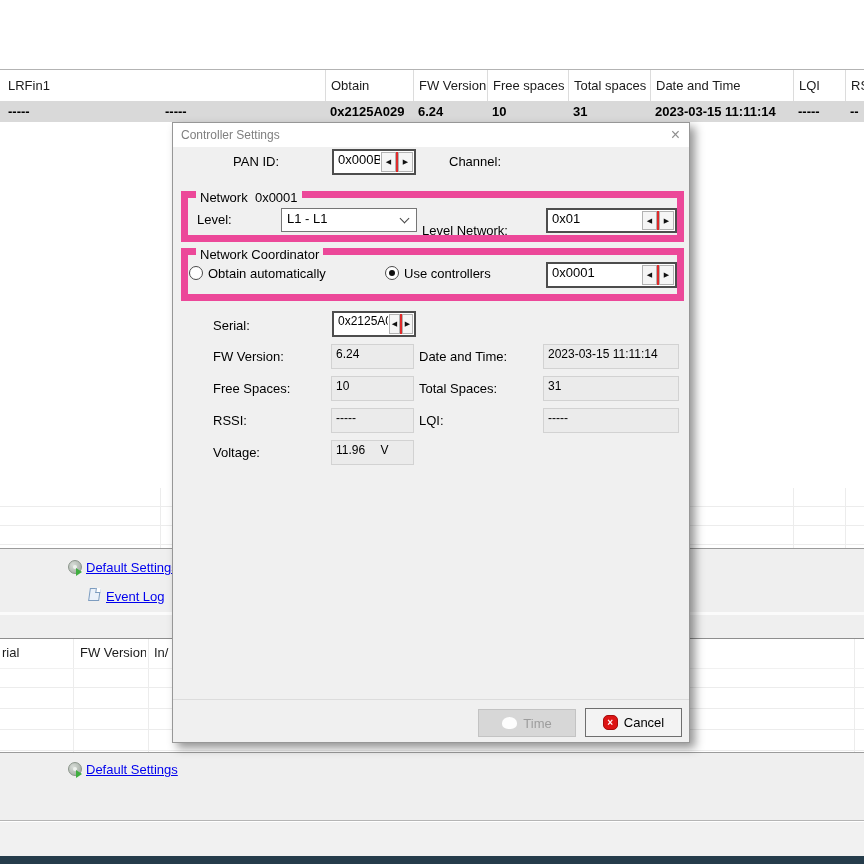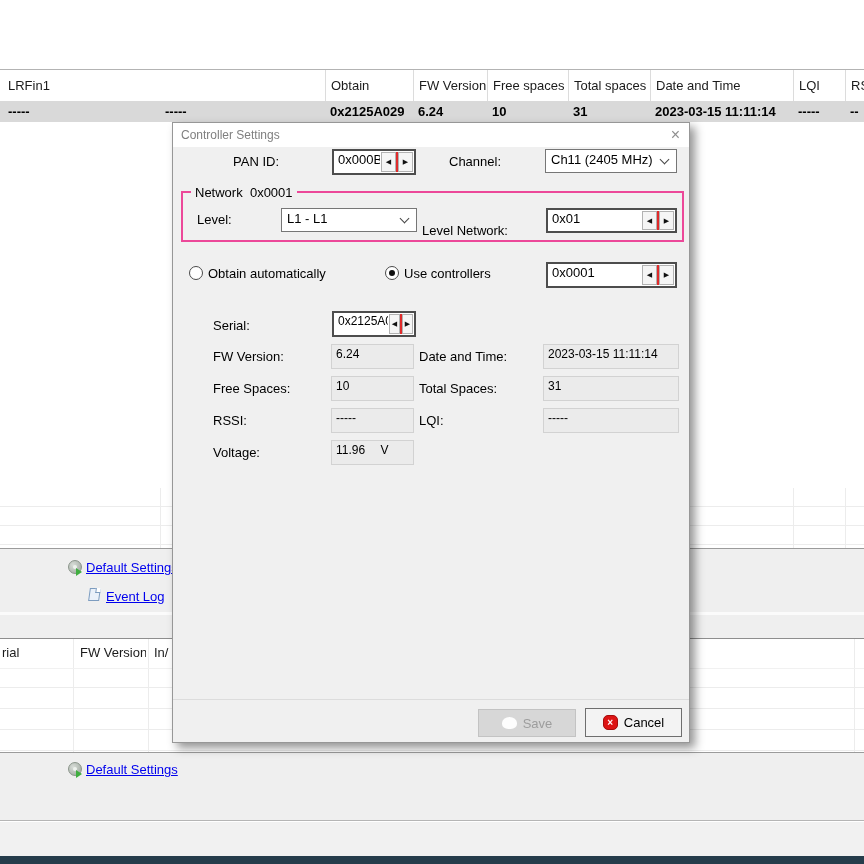--- a/index.html
+++ b/index.html
@@ -66,21 +66,21 @@
   .spin .val { flex:1; font-size:13px; padding:1px 4px; white-space:nowrap; overflow:hidden; }
   .spin .btns { display:flex; padding:1px; }
   .spin .sbtn { width:15px; background:#f5f5f5; border:1px solid #b2b2b2; display:flex;
           align-items:center; justify-content:center; font-size:7px; color:#111; cursor:pointer; }
   .spin .red { width:2px; background:#e02b2b; }
   .combo { position:absolute; background:#fff; border:1px solid #767676; font-size:13px;
            padding:2px 22px 2px 5px; white-space:nowrap; overflow:hidden; cursor:pointer; }
   .combo .chev { position:absolute; right:8px; top:6px; width:7px; height:7px;
            border-right:1.5px solid #464646; border-bottom:1.5px solid #464646;
            transform:rotate(45deg); }
-  .group { position:absolute; border:2px solid #ec4899; }
+  .group { position:absolute; border:7px solid #ec4899; }
   .group > .gtitle { position:absolute; top:-8px; left:8px; background:#f0f0f0; padding:0 4px;
            font-size:13px; white-space:pre; }
   .radio { position:absolute; width:14px; height:14px; border:1px solid #4a4a4a; border-radius:50%;
            background:#fff; cursor:pointer; }
   .radio.sel::after { content:""; position:absolute; left:3px; top:3px; width:6px; height:6px;
            border-radius:50%; background:#101010; }
   .rlabel { position:absolute; font-size:13px; white-space:nowrap; }
   .dlg-sep { position:absolute; left:0; width:100%; height:1px; background:#dcdcdc; }
   .btn { position:absolute; display:flex; align-items:center; justify-content:center; gap:6px;
          font-size:13px; cursor:pointer; }
@@ -176,43 +176,42 @@
     <div class="lbl" style="left:60px; top:31px; width:92px;">PAN ID:</div>
     <div class="spin" style="left:159px; top:26px; width:84px; height:26px;">
       <span class="val">0x000B</span>
       <span class="btns">
         <span class="sbtn">◀</span>
         <span class="red"></span>
         <span class="sbtn">▶</span>
       </span>
     </div>
     <div class="lbl" style="left:276px; top:31px; width:92px;">Channel:</div>
-    <div class="combo" style="left:372px; top:26px; width:132px; height:24px;">
-      <span>Ch11 (2405 MHz)</span>
-      <span class="chev"></span>
-    </div>
 
     <div class="group" style="left:8px; top:68px; width:503px; height:51px;">
       <span class="gtitle">Network  0x0001</span>
     </div>
     <div class="lbl" style="left:24px; top:89px; width:80px;">Level:</div>
     <div class="combo" style="left:108px; top:85px; width:136px; height:24px;">
       <span>L1 - L1</span>
       <span class="chev"></span>
     </div>
     <div class="lbl" style="left:249px; top:100px; width:120px;">Level Network:</div>
     <div class="spin" style="left:373px; top:85px; width:131px; height:25px;">
       <span class="val">0x01</span>
       <span class="btns">
         <span class="sbtn">◀</span>
         <span class="red"></span>
         <span class="sbtn">▶</span>
       </span>
     </div>
 
+    <div class="group" style="left:8px; top:125px; width:503px; height:53px;">
+      <span class="gtitle">Network Coordinator</span>
+    </div>
     <span class="radio" style="left:16px; top:143px;"></span>
     <span class="rlabel" style="left:35px; top:143px;">Obtain automatically</span>
     <span class="radio sel" style="left:212px; top:143px;"></span>
     <span class="rlabel" style="left:231px; top:143px;">Use controllers</span>
     <div class="spin" style="left:373px; top:139px; width:131px; height:26px;">
       <span class="val">0x0001</span>
       <span class="btns">
         <span class="sbtn">◀</span>
         <span class="red"></span>
         <span class="sbtn">▶</span>
@@ -246,21 +245,21 @@
 
     <div class="lbl" style="left:40px; top:322px; width:112px;">Voltage:</div>
     <div class="rbox" style="left:158px; top:317px; width:83px; height:25px;">
       <span>11.96</span>
       <span style="margin-left:12px;">V</span>
     </div>
 
     <div class="dlg-sep" style="top:576px;"></div>
     <div class="btn btn-save" style="left:305px; top:586px; width:98px; height:28px;">
       <span class="save-blob"></span>
-      <span>Save</span>
+      <span>Time</span>
     </div>
     <div class="btn btn-cancel" style="left:412px; top:585px; width:97px; height:29px;">
       <span class="cancel-x">×</span>
       <span>Cancel</span>
     </div>
   </div>
 
 </div>
 
 </body></html>

